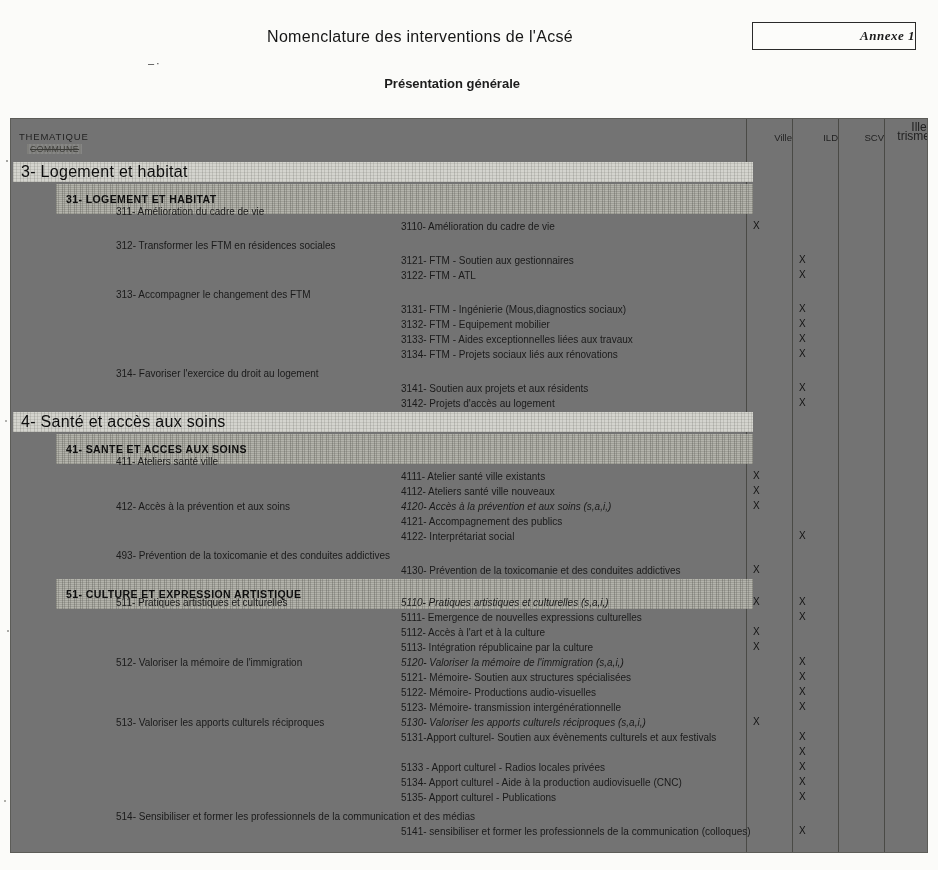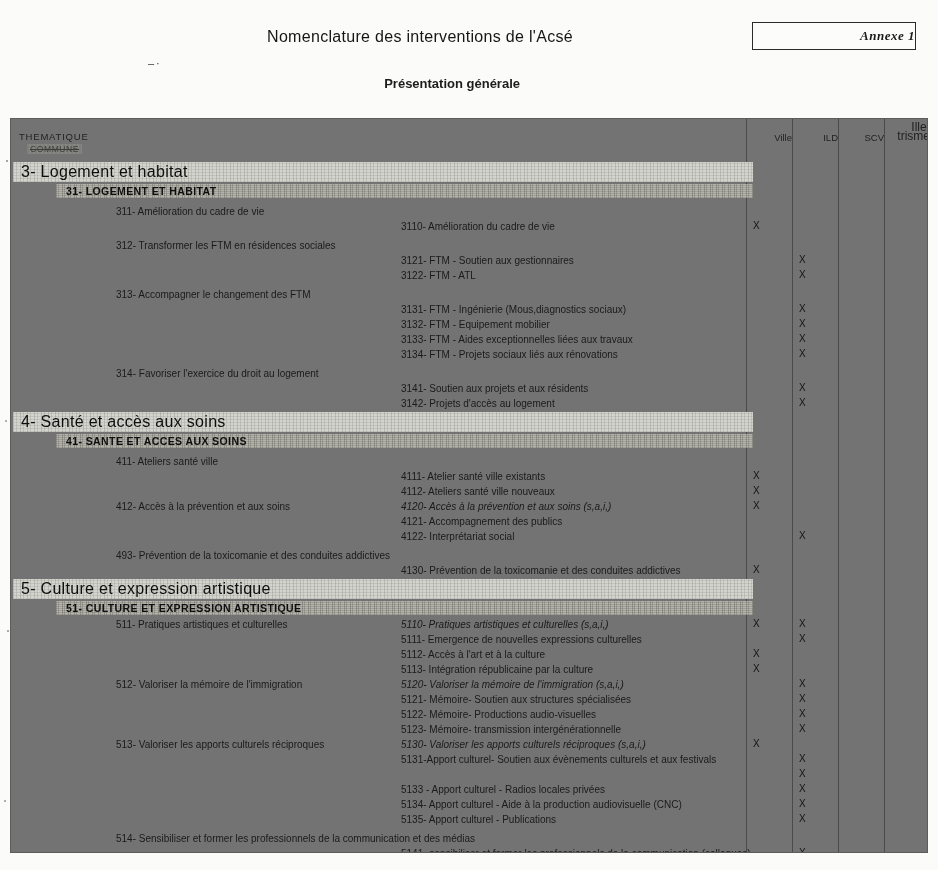--- a/index.html
+++ b/index.html
@@ -59,21 +59,21 @@
   .section-band {
     position:absolute; left:2px; top:1px; width:740px; height:20px;
     display:flex; align-items:center; padding-left:8px; box-sizing:border-box;
     font-weight:normal; font-size:16px; letter-spacing:.3px; color:#0e0e0e; white-space:nowrap;
     background-color:#d4d4ce;
     background-image:
       repeating-linear-gradient(90deg, rgba(70,70,64,.18) 0 1px, transparent 1px 3px, rgba(120,120,112,.22) 3px 4px, transparent 4px 7px),
       repeating-linear-gradient(0deg, rgba(95,95,88,.14) 0 1px, transparent 1px 3px);
   }
   .sub-band {
-    position:absolute; left:45px; top:1px; width:697px; height:14px;
+    position:absolute; left:45px; top:1px; width:697px; height:30px;
     display:flex; align-items:center; padding-left:10px; box-sizing:border-box;
     font-weight:bold; font-size:10.5px; letter-spacing:.4px; color:#0e0e0e; white-space:nowrap;
     background-color:#b4b4ac;
     background-image:
       repeating-linear-gradient(90deg, rgba(60,60,54,.28) 0 1px, transparent 1px 2px, rgba(90,90,84,.3) 2px 3px, transparent 3px 6px),
       repeating-linear-gradient(0deg, rgba(70,70,64,.2) 0 1px, transparent 1px 2px);
   }
   .lbl3 { position:absolute; left:105px; bottom:2px; font-size:10px; white-space:nowrap; color:#1a1a1a; }
   .lbl4 { position:absolute; left:390px; top:2px; font-size:10px; white-space:nowrap; color:#1a1a1a; }
   .it { font-style:italic; }
@@ -192,23 +192,20 @@
           <span class="lbl4">4122- Interprétariat social</span>
           <span class="mark" style="left: 788px;">X</span>
         </div>
         <div class="row row-l3">
           <span class="lbl3">493- Prévention de la toxicomanie et des conduites addictives</span>
         </div>
         <div class="row row-l4">
           <span class="lbl4">4130- Prévention de la toxicomanie et des conduites addictives</span>
           <span class="mark" style="left: 742px;">X</span>
         </div>
-        <div class="row row-section">
-          <span class="section-band">5- Culture et expression artistique</span>
-        </div>
         <div class="row row-sub">
           <span class="sub-band">51- CULTURE ET EXPRESSION ARTISTIQUE</span>
         </div>
         <div class="row row-l34">
           <span class="lbl3">511- Pratiques artistiques et culturelles</span>
           <span class="lbl4 it">5110- Pratiques artistiques et culturelles (s,a,i,)</span>
           <span class="mark" style="left: 742px;">X</span>
           <span class="mark" style="left: 788px;">X</span>
         </div>
         <div class="row row-l4">

